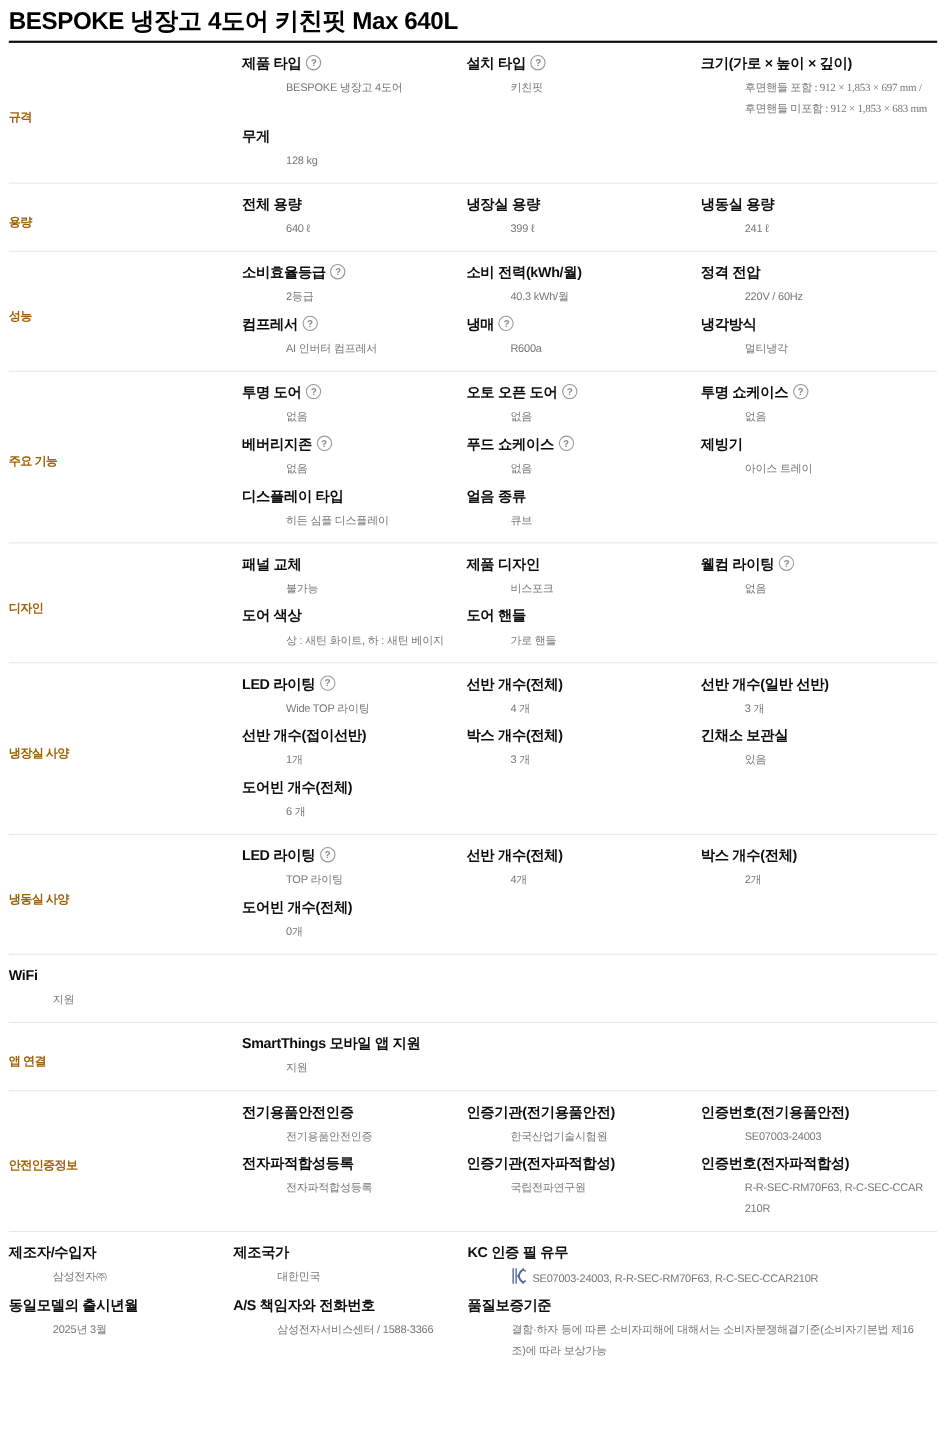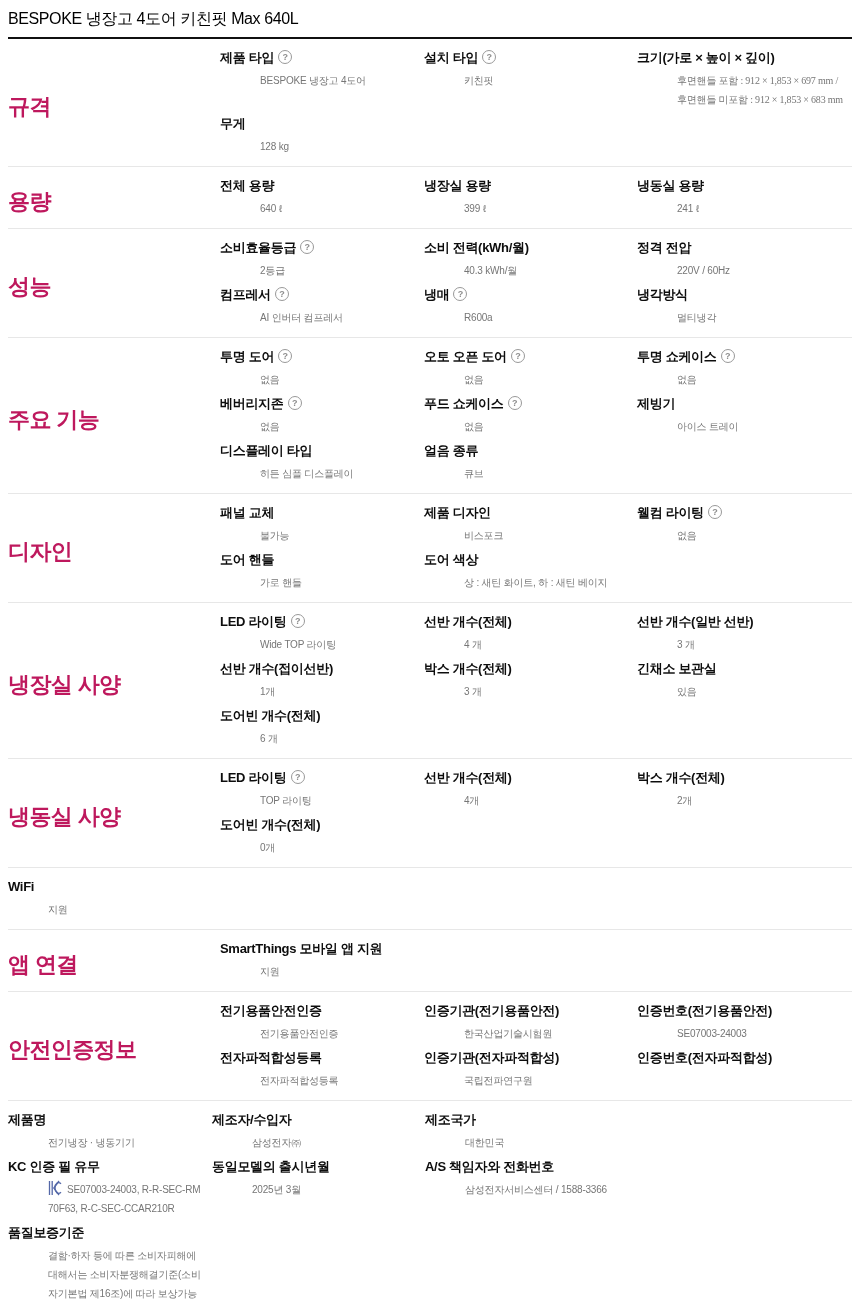--- a/index.html
+++ b/index.html
@@ -11,42 +11,42 @@
     background: #ffffff;
     color: #111111;
     font-family: "Liberation Sans", "DejaVu Sans", sans-serif;
   }
   .page { padding: 0 8px; }
 
   
   .page-header { padding: 9px 0 8px; border-bottom: 2px solid #101010; }
   .page-header h1 {
     margin: 0;
-    font-size: 16px;
+    font-size: 22px;
     line-height: 20px;
-    font-weight: 400;
+    font-weight: 700;
     letter-spacing: -0.4px;
     color: #000;
   }
 
   
   .spec-section {
     display: flex;
     align-items: center;
     border-bottom: 1px solid #e7e7e7;
     padding: 11px 0 3px;
   }
   .spec-section:last-child { border-bottom: none; }
   .sec-title {
     width: 212px;
     flex: none;
-    font-size: 22px;
+    font-size: 11px;
     font-weight: 700;
     letter-spacing: -0.6px;
-    color: #be185d;
+    color: #a16207;
     align-self: center;
   }
   .sec-grid {
     flex: 1;
     display: grid;
     grid-template-columns: 204px 213px 1fr;
     align-items: start;
   }
 
   
@@ -317,34 +317,34 @@
             <div class="cell-label">
               <span>웰컴 라이팅</span>
               <span class="info-icon">?</span>
             </div>
             <div class="cell-value">
               <div class="value-line"><span>없음</span></div>
             </div>
           </div>
           <div class="cell">
             <div class="cell-label">
+              <span>도어 색상</span>
+            </div>
+            <div class="cell-value">
+              <div class="value-line"><span>상 : 새틴 화이트, 하 : 새틴 베이지</span></div>
+            </div>
+          </div>
+          <div class="cell">
+            <div class="cell-label">
               <span>도어 핸들</span>
             </div>
             <div class="cell-value">
               <div class="value-line"><span>가로 핸들</span></div>
             </div>
           </div>
-          <div class="cell">
-            <div class="cell-label">
-              <span>도어 색상</span>
-            </div>
-            <div class="cell-value">
-              <div class="value-line"><span>상 : 새틴 화이트, 하 : 새틴 베이지</span></div>
-            </div>
-          </div>
         </div>
       </section>
       <section class="spec-section">
         <div class="sec-title">냉장실 사양</div>
         <div class="sec-grid">
           <div class="cell">
             <div class="cell-label">
               <span>LED 라이팅</span>
               <span class="info-icon">?</span>
             </div>
@@ -505,33 +505,28 @@
               <span>인증기관(전자파적합성)</span>
             </div>
             <div class="cell-value">
               <div class="value-line"><span>국립전파연구원</span></div>
             </div>
           </div>
           <div class="cell">
             <div class="cell-label">
               <span>인증번호(전자파적합성)</span>
             </div>
-          </div>
-        </div>
-      </section>
-      <section class="spec-section">
-        <div class="sec-grid">
-          <div class="cell">
-            <div class="cell-label">
-              <span>제품명</span>
-            </div>
-            <div class="cell-value">
-              <div class="value-line"><span>전기냉장 · 냉동기기</span></div>
-            </div>
-          </div>
+            <div class="cell-value">
+              <div class="value-line"><span>R-R-SEC-RM70F63, R-C-SEC-CCAR210R</span></div>
+            </div>
+          </div>
+        </div>
+      </section>
+      <section class="spec-section">
+        <div class="sec-grid">
           <div class="cell">
             <div class="cell-label">
               <span>제조자/수입자</span>
             </div>
             <div class="cell-value">
               <div class="value-line"><span>삼성전자㈜</span></div>
             </div>
           </div>
           <div class="cell">
             <div class="cell-label">

